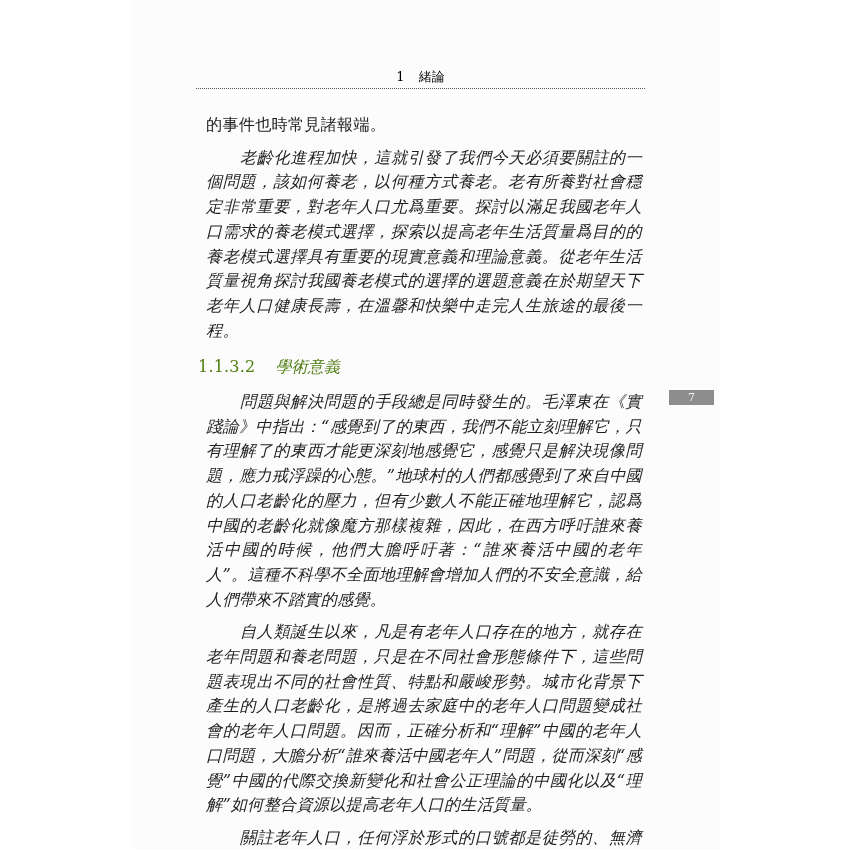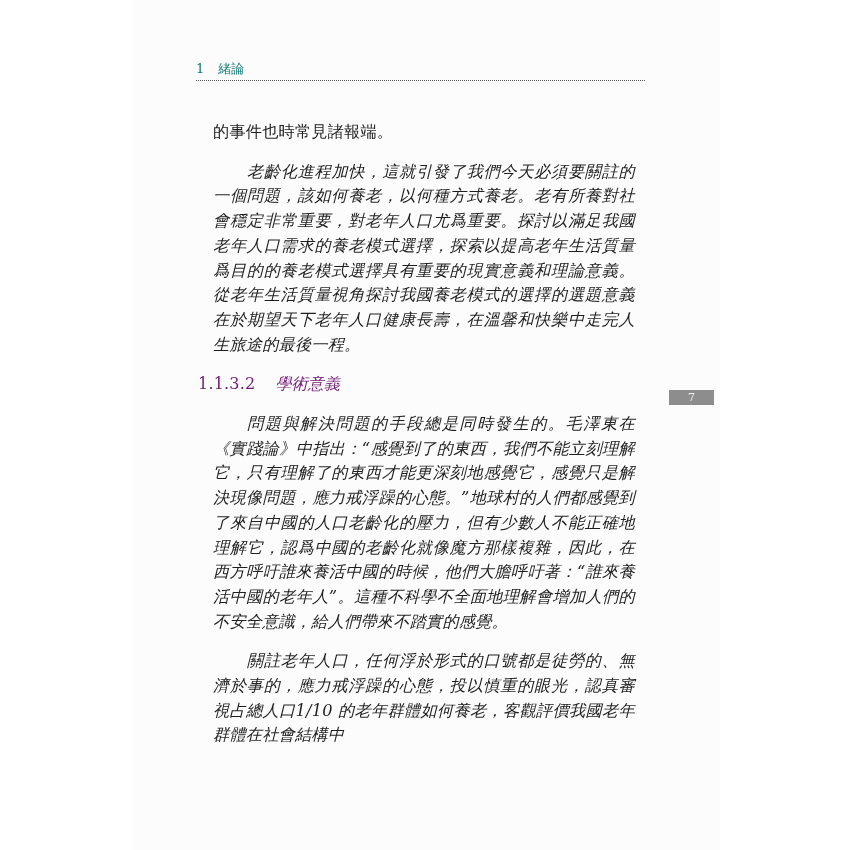--- a/index.html
+++ b/index.html
@@ -14,49 +14,49 @@
     position: absolute;
     left: 132px;
     top: 0;
     width: 588px;
     height: 850px;
     background: #fcfcfc;
   }
   .running-head {
     position: absolute;
     left: 196px;
-    top: 60px;
+    top: 68px;
     width: 449px;
     height: 20px;
     border-bottom: 1px dotted #555;
     font-family: "DejaVu Serif", serif;
     font-size: 13px;
-    color: #0f766e;
-    text-align: left;
+    color: #000000;
+    text-align: center;
   }
   .running-head .num { margin-right: 14px; }
   .body-text {
     position: absolute;
     left: 198px;
     top: 105px;
     width: 452px;
     font-family: "DejaVu Serif", serif;
     font-size: 16.2px;
     line-height: 24.7px;
     color: #1e1e1e;
     letter-spacing: 0.2px;
     text-align: justify;
   }
-  .body-text p { margin: 15px; }
+  .body-text p { margin: 8px; }
   .body-text p.indent { text-indent: 2.1em; font-style: italic; }
   .heading {
     margin: 12px 0 10px 0;
     font-family: "DejaVu Serif", serif;
     font-size: 16px;
-    color: #701a75;
+    color: #4d7c0f;
   }
   .heading .sec-num { margin-right: 20px; }
   .heading .sec-title { font-style: italic; }
   .thumb-tab {
     position: absolute;
     left: 669px;
     top: 390px;
     width: 45px;
     height: 15px;
     background: #8d8d8d;
@@ -78,14 +78,15 @@
 
 <div class="thumb-tab">7</div>
 
 <div class="body-text">
   <p>的事件也時常見諸報端。</p>
   <p class="indent">老齡化進程加快，這就引發了我們今天必須要關註的一個問題，該如何養老，以何種方式養老。老有所養對社會穩定非常重要，對老年人口尤爲重要。探討以滿足我國老年人口需求的養老模式選擇，探索以提高老年生活質量爲目的的養老模式選擇具有重要的現實意義和理論意義。從老年生活質量視角探討我國養老模式的選擇的選題意義在於期望天下老年人口健康長壽，在溫馨和快樂中走完人生旅途的最後一程。</p>
   <div class="heading">
     <span class="sec-num">1.1.3.2</span><span class="sec-title">學術意義</span>
   </div>
   <p class="indent">問題與解決問題的手段總是同時發生的。毛澤東在《實踐論》中指出：“感覺到了的東西，我們不能立刻理解它，只有理解了的東西才能更深刻地感覺它，感覺只是解決現像問題，應力戒浮躁的心態。”地球村的人們都感覺到了來自中國的人口老齡化的壓力，但有少數人不能正確地理解它，認爲中國的老齡化就像魔方那樣複雜，因此，在西方呼吁誰來養活中國的時候，他們大膽呼吁著：“誰來養活中國的老年人”。這種不科學不全面地理解會增加人們的不安全意識，給人們帶來不踏實的感覺。</p>
+  <p class="indent">自人類誕生以來，凡是有老年人口存在的地方，就存在老年問題和養老問題，只是在不同社會形態條件下，這些問題表現出不同的社會性質、特點和嚴峻形勢。城市化背景下產生的人口老齡化，是將過去家庭中的老年人口問題變成社會的老年人口問題。因而，正確分析和“理解”中國的老年人口問題，大膽分析“誰來養活中國老年人”問題，從而深刻“感覺”中國的代際交換新變化和社會公正理論的中國化以及“理解”如何整合資源以提高老年人口的生活質量。</p>
   <p class="indent">關註老年人口，任何浮於形式的口號都是徒勞的、無濟於事的，應力戒浮躁的心態，投以慎重的眼光，認真審視占總人口1/10 的老年群體如何養老，客觀評價我國老年群體在社會結構中</p>
 </div>
 
 </body></html>

